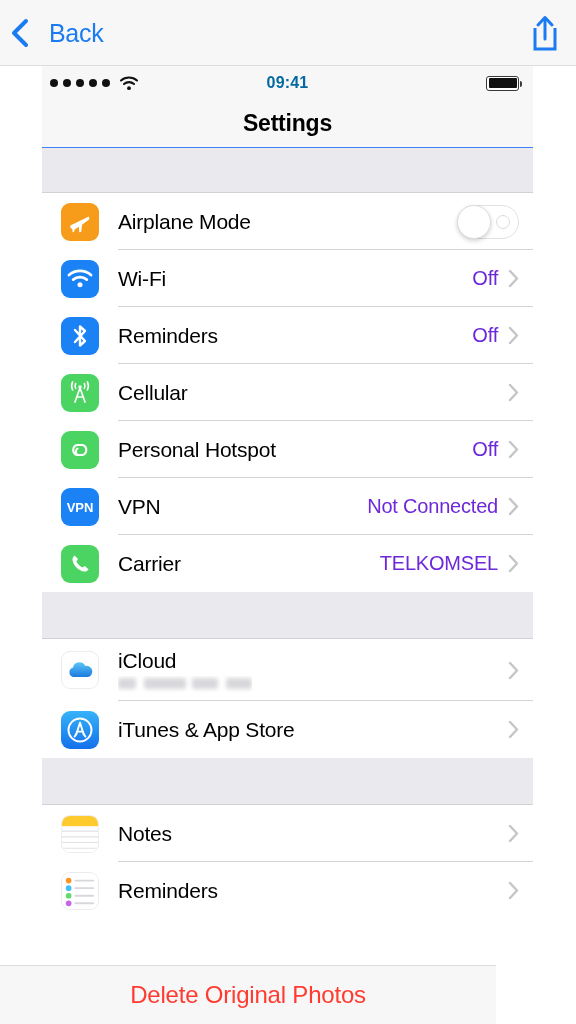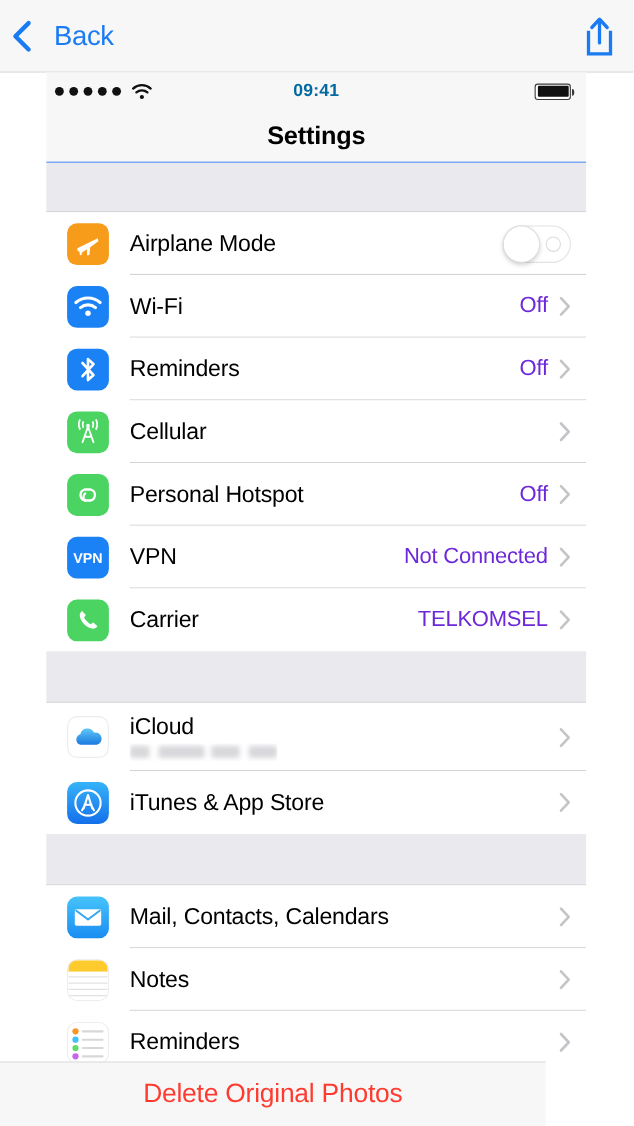--- a/index.html
+++ b/index.html
@@ -476,35 +476,20 @@
           <polyline points="2,2 9,9.5 2,17" fill="none" stroke="#c5c5c9" stroke-width="2.4" stroke-linecap="round" stroke-linejoin="round"></polyline>
         </svg>
 
       </div>
     </div>
 
     <div class="group-gap gap-mid"></div>
 
     <div class="rows">
 
-      <div class="row">
-        <div class="ico-wrap">
-          <div class="ico" style="background:linear-gradient(180deg,#46c3fb,#1a8df2)">
-            <svg width="28" height="22" viewBox="0 0 28 22">
-              <rect x="2" y="3.5" width="24" height="15" rx="1.6" fill="#fff"></rect>
-              <path d="M2.8,4.6 L14,13 L25.2,4.6" fill="none" stroke="#2fa5f5" stroke-width="1.7" stroke-linejoin="round"></path>
-            </svg>
-          </div>
-        </div>
-        <span class="row-label">Mail, Contacts, Calendars</span>
-        <svg class="chev" viewBox="0 0 11 19">
-          <polyline points="2,2 9,9.5 2,17" fill="none" stroke="#c5c5c9" stroke-width="2.4" stroke-linecap="round" stroke-linejoin="round"></polyline>
-        </svg>
-        <div class="sep"></div>
-      </div>
 
       <div class="row">
         <div class="ico-wrap">
           <div class="ico" style="background:#fff;border:1px solid #ececee">
             <svg width="38" height="38" viewBox="0 0 38 38">
               <rect x="0" y="0" width="38" height="11" fill="#fecb2e"></rect>
               <rect x="0" y="11" width="38" height="27" fill="#fff"></rect>
               <g stroke="#e2e2e4" stroke-width="1.2">
                 <line x1="0" y1="16" x2="38" y2="16"></line>
                 <line x1="0" y1="22" x2="38" y2="22"></line>

